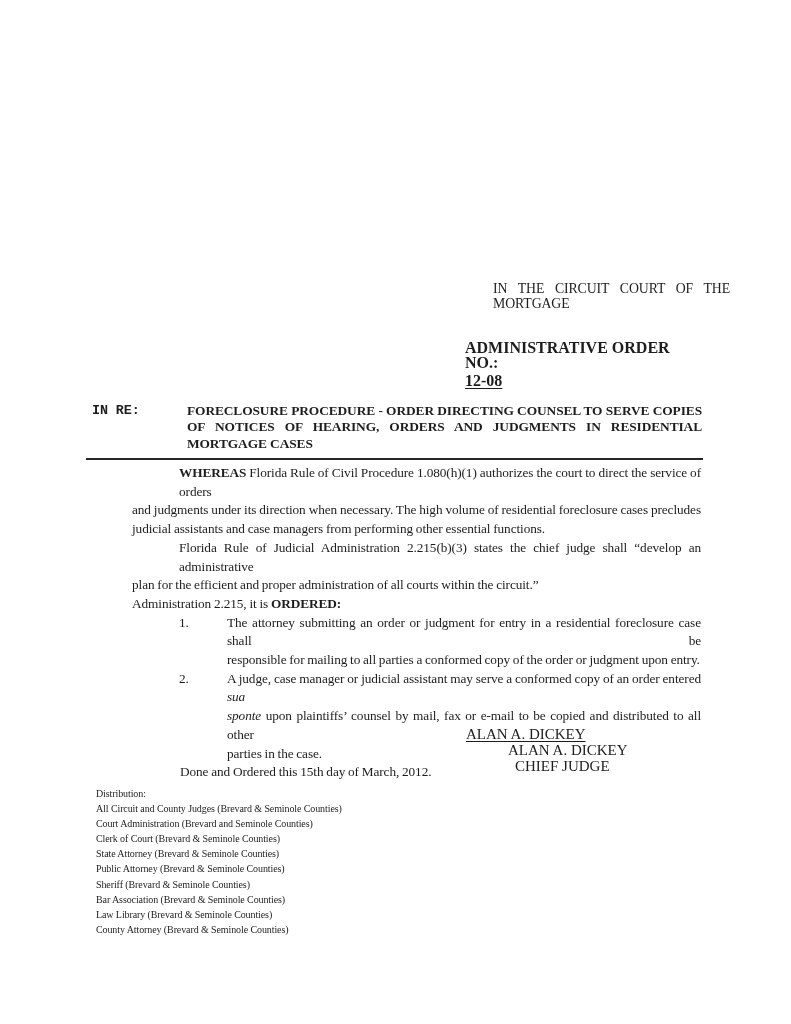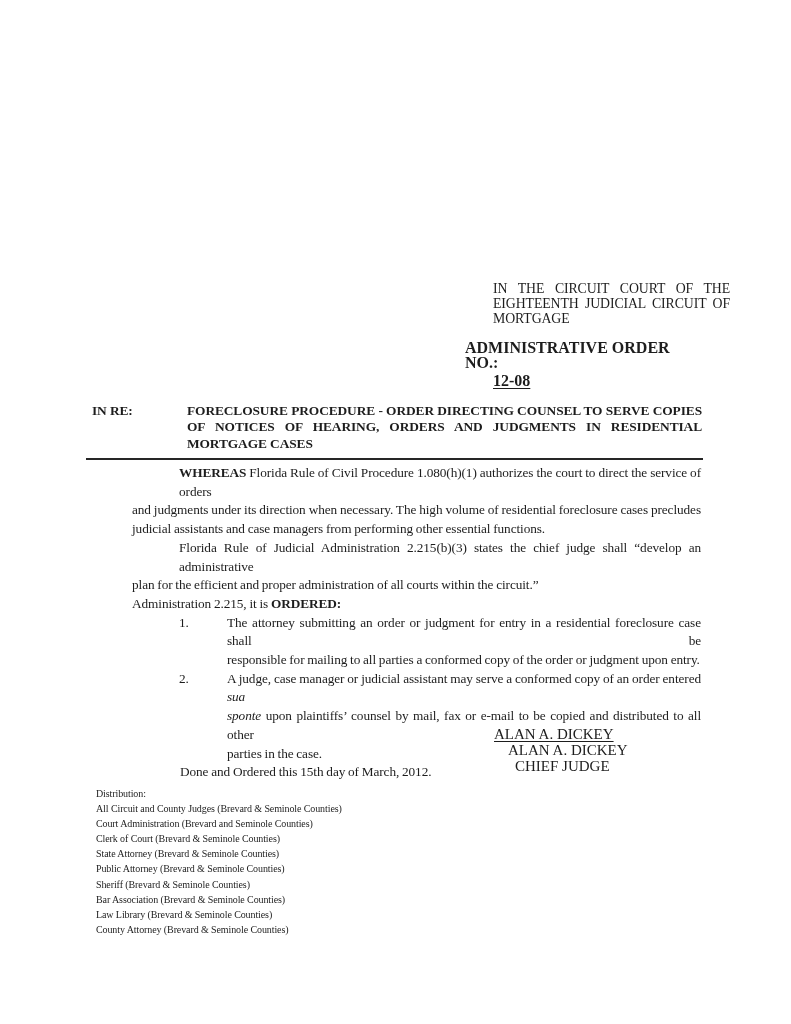--- a/index.html
+++ b/index.html
@@ -17,28 +17,28 @@
     position: absolute; left: 493px; top: 281px; width: 237px;
     font-size: 13.8px; line-height: 15.2px; letter-spacing: -0.1px;
   }
   .jlast { text-align: justify; text-align-last: justify; }
   
   .admin {
     position: absolute; left: 465px; top: 340px; width: 237px;
     font-size: 16px; line-height: 15.2px; font-weight: bold;
   }
   .admin-num { margin-top: 3px; }
-  .u { text-decoration: underline; text-underline-offset: 2px; margin-left: 28px; }
+  .u { text-decoration: underline; text-underline-offset: 2px; }
   
   .inre {
     position: absolute; left: 92px; top: 403px; width: 610px;
     display: flex; font-weight: bold;
     font-size: 13.4px; line-height: 16.4px; letter-spacing: -0.1px;
   }
-  .inre-label { width: 95px; flex: none; }
+  .inre-label { width: 95px; flex: none; font-family: Liberation Mono, monospace; }
   .inre-subject { flex: 1; }
   
   .rule {
     position: absolute; left: 86px; top: 458px; width: 617px; height: 2px;
     background: #262626;
   }
   
   .bodytext {
     position: absolute; left: 92px; top: 464px; width: 609px;
     font-size: 13.3px; line-height: 18.7px;
@@ -63,21 +63,20 @@
     font-size: 10px; line-height: 15.1px; letter-spacing: -0.1px;
   }
 </style>
 </head>
 <body>
 
 <div class="page">
 
   <div class="court">
     <div class="jlast">IN THE CIRCUIT COURT OF THE</div>
-    <div class="jlast">EIGHTEENTH JUDICIAL CIRCUIT OF</div>
     <div>MORTGAGE</div>
   </div>
 
   <div class="admin">
     <div>ADMINISTRATIVE ORDER NO.:</div>
     <div class="admin-num">
       <span class="u">12-08</span>
     </div>
   </div>
 

